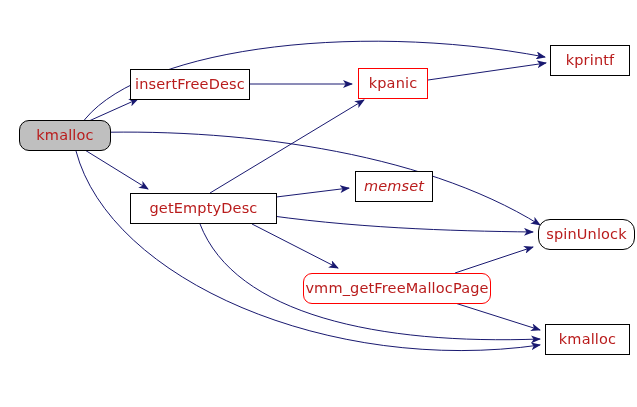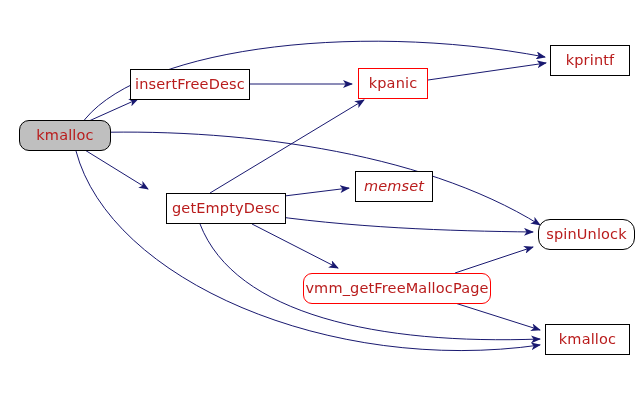--- a/index.html
+++ b/index.html
@@ -86,21 +86,21 @@
   </div>
 
   <div class="node redborder" style="left: 358px; top: 68px; width: 70px; height: 31px; background: rgb(255, 255, 255); border-color: rgb(255, 0, 0);">
     <span class="node-label">kpanic</span>
   </div>
 
   <div class="node" style="left: 550px; top: 45px; width: 80px; height: 31px; background: rgb(255, 255, 255); border-color: rgb(0, 0, 0);">
     <span class="node-label">kprintf</span>
   </div>
 
-  <div class="node" style="left: 130px; top: 193px; width: 120px; height: 31px; background: rgb(255, 255, 255); border-color: rgb(0, 0, 0); margin-left: 36px;">
+  <div class="node" style="left: 130px; top: 193px; width: 147px; height: 31px; background: rgb(255, 255, 255); border-color: rgb(0, 0, 0);">
     <span class="node-label">getEmptyDesc</span>
   </div>
 
   <div class="node" style="left: 355px; top: 171px; width: 78px; height: 31px; background: rgb(255, 255, 255); border-color: rgb(0, 0, 0); font-style: italic;">
     <span class="node-label">memset</span>
   </div>
 
   <div class="node" style="left: 538px; top: 219px; width: 97px; height: 31px; background: rgb(255, 255, 255); border-color: rgb(0, 0, 0); border-radius: 12px;">
     <span class="node-label">spinUnlock</span>
   </div>

